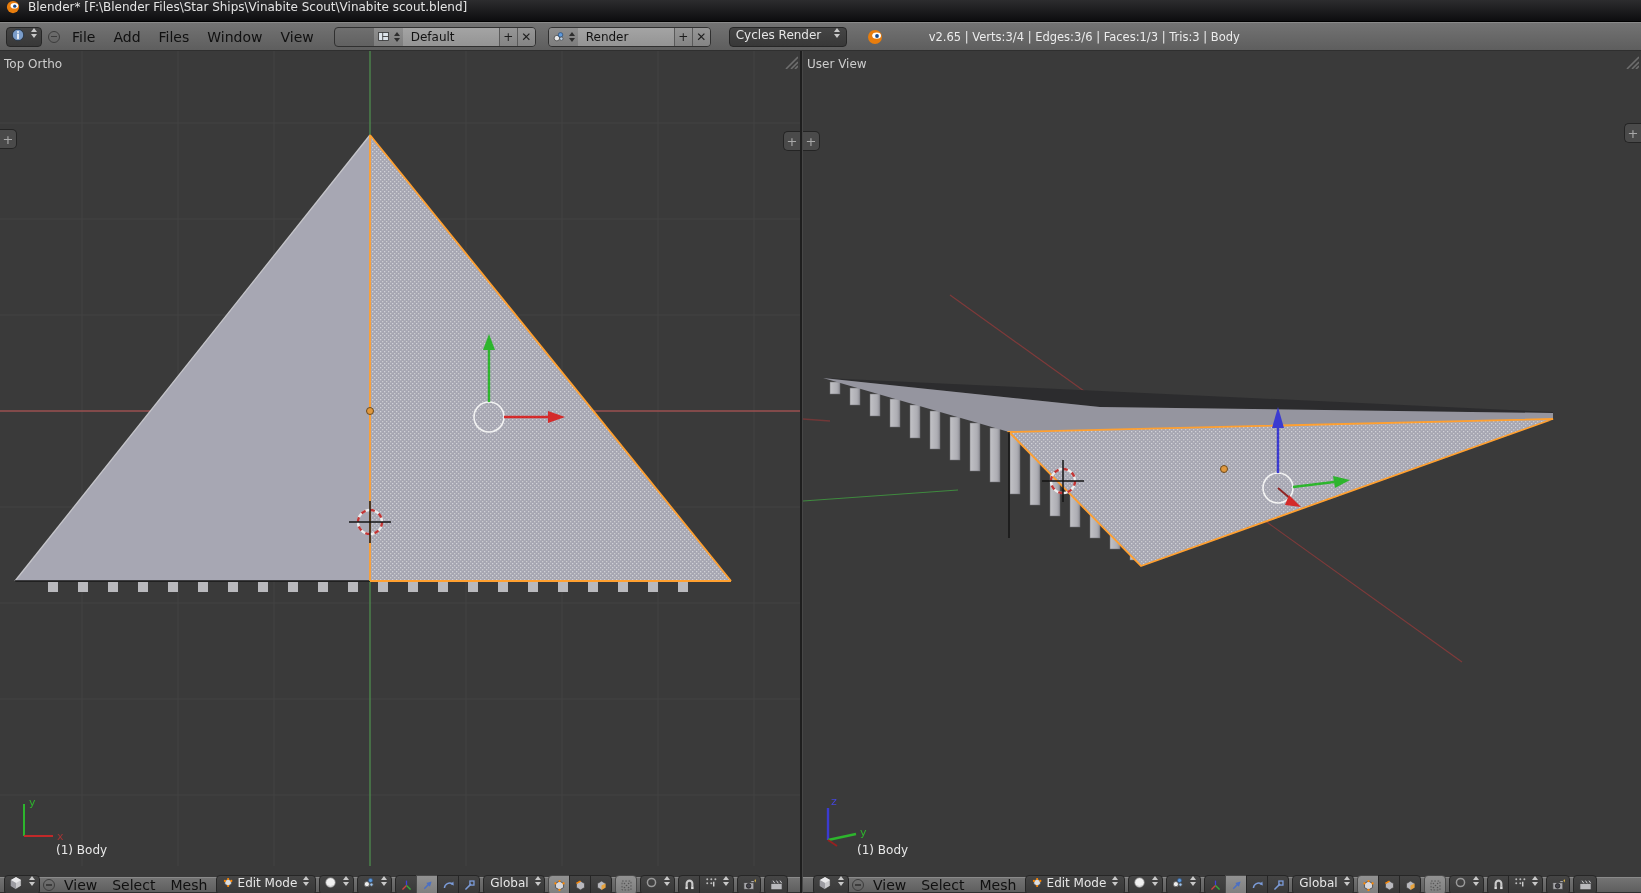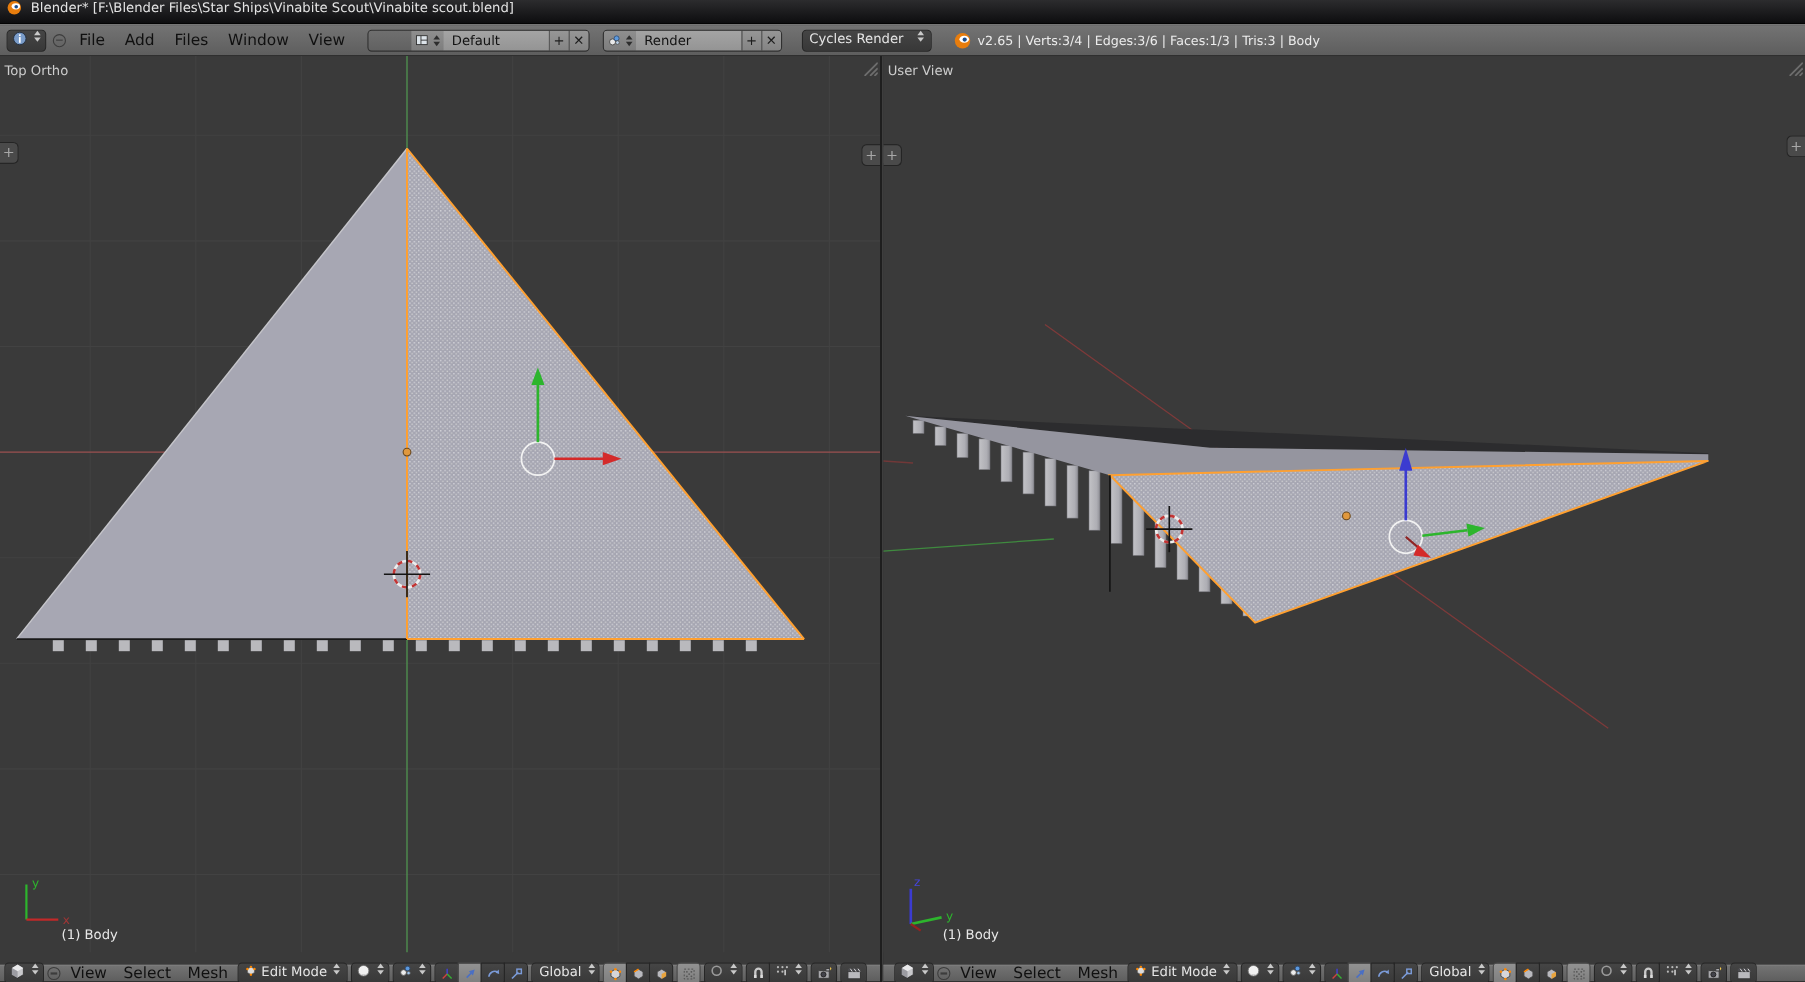--- a/index.html
+++ b/index.html
@@ -12,21 +12,21 @@
     background:linear-gradient(#2c2c2e,#0d0d0f); border-bottom:1px solid #000;
     display:flex; align-items:flex-start; padding-left:6px; gap:8px; }
   .titlebar span { color:#e4e4e4; font-size:12px; }
 
   
   .hdr { background:linear-gradient(#737373,#5e5e5e); border-top:1px solid #8a8a8a;
          border-bottom:1px solid #2f2f2f; display:flex; align-items:center; }
   .topheader { position:absolute; left:0; top:22px; width:100%; height:29px;
                padding-left:6px; gap:6px; }
   .menu { color:#101010; font-size:14px; padding:0 6px; cursor:default; white-space:nowrap; }
-  .stats { color:#ececec; font-size:11.5px; white-space:nowrap; }
+  .stats { color:#ececec; font-size:11.5px; white-space:nowrap;margin-left:40px; }
 
   .dd { background:linear-gradient(#454545,#383838); border:1px solid #262626;
         border-radius:4px; color:#e6e6e6; display:inline-flex; align-items:flex-start;
         gap:4px; height:20px; padding:0 6px; font-size:12px; white-space:nowrap; }
   .ibtn { background:linear-gradient(#454545,#383838); border:1px solid #262626;
         border-radius:4px; height:20px; width:22px; display:inline-flex;
         align-items:center; justify-content:center; }
   .ibtn.pressed { background:linear-gradient(#929292,#7e7e7e); border-color:#4a4a4a; }
   .grp { display:inline-flex; }
   .grp > .ibtn { border-radius:0; margin-left:-1px; }

